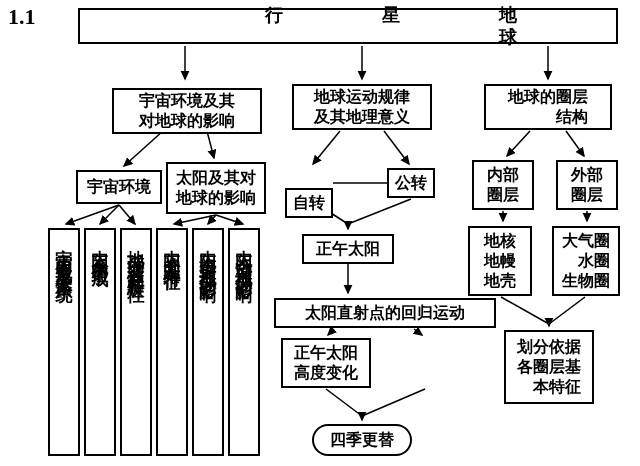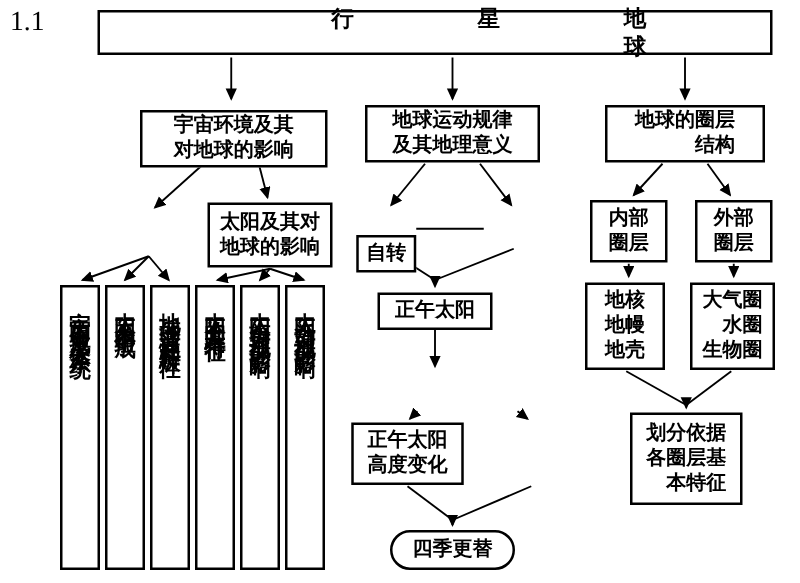--- a/index.html
+++ b/index.html
@@ -4,21 +4,21 @@
 <style>
   * { margin:0; padding:0; box-sizing:border-box; }
   html,body { background:#ffffff; }
   .stage {
     position:relative; width:640px; height:466px; background:#ffffff;
     color:#000; overflow:hidden;
     font-family:"Liberation Sans","DejaVu Sans",sans-serif;
   }
   .page-label {
     position:absolute; left:8px; top:4px;
-    font-size:22px; font-weight:normal;
+    font-size:22px; font-weight:bold;
     font-family:"Liberation Serif","DejaVu Serif",serif;
   }
   .node {
     position:absolute; border:2px solid #000; background:#fff;
     display:flex; align-items:center; justify-content:center;
     text-align:right; font-weight:bold; font-size:16px;
     line-height:1.25; white-space:pre-line;
   }
   .root-title {
     font-size:18px; letter-spacing:5.5em; padding-left:5.5em;
@@ -91,32 +91,35 @@
 
   <div class="node root-title" style="left:78px; top:8px; width:540px; height:36px;">行星地球</div>
 
   <div class="node" style="left:112px; top:88px; width:150px; height:46px;">宇宙环境及其
 对地球的影响</div>
   <div class="node" style="left:292px; top:84px; width:140px; height:46px;">地球运动规律
 及其地理意义</div>
   <div class="node" style="left:484px; top:84px; width:128px; height:46px;">地球的圈层
 结构</div>
 
+  <div class="node" style="left:76px; top:170px; width:86px; height:34px;">宇宙环境</div>
   <div class="node" style="left:166px; top:162px; width:100px; height:52px;">太阳及其对
 地球的影响</div>
 
   <div class="node vnode" style="left:48px;  top:228px; width:32px; height:228px;">宇宙的组成及天体系统</div>
   <div class="node vnode" style="left:84px;  top:228px; width:32px; height:228px;">太阳系的组成</div>
   <div class="node vnode" style="left:120px; top:228px; width:32px; height:228px;">地球的普通性和特殊性</div>
   <div class="node vnode" style="left:156px; top:228px; width:32px; height:228px;">太阳的基本特征</div>
   <div class="node vnode" style="left:192px; top:228px; width:32px; height:228px;">太阳辐射对地球的影响</div>
   <div class="node vnode" style="left:228px; top:228px; width:32px; height:228px;">太阳活动对地球的影响</div>
 
   <div class="node" style="left:285px; top:168px; width:48px; height:30px;margin-top:20px;">自转</div>
+  <div class="node" style="left:387px; top:168px; width:48px; height:30px;">公转</div>
   <div class="node" style="left:302px; top:234px; width:92px; height:30px;">正午太阳</div>
+  <div class="node" style="left:274px; top:298px; width:222px; height:30px;">太阳直射点的回归运动</div>
   <div class="node" style="left:281px; top:338px; width:90px; height:50px;">正午太阳
 高度变化</div>
   <div class="node" style="left:312px; top:424px; width:100px; height:32px;border-radius:16px;">四季更替</div>
 
   <div class="node" style="left:472px; top:160px; width:62px; height:50px;">内部
 圈层</div>
   <div class="node" style="left:556px; top:160px; width:62px; height:50px;">外部
 圈层</div>
   <div class="node" style="left:468px; top:226px; width:64px; height:70px;">地核
 地幔

